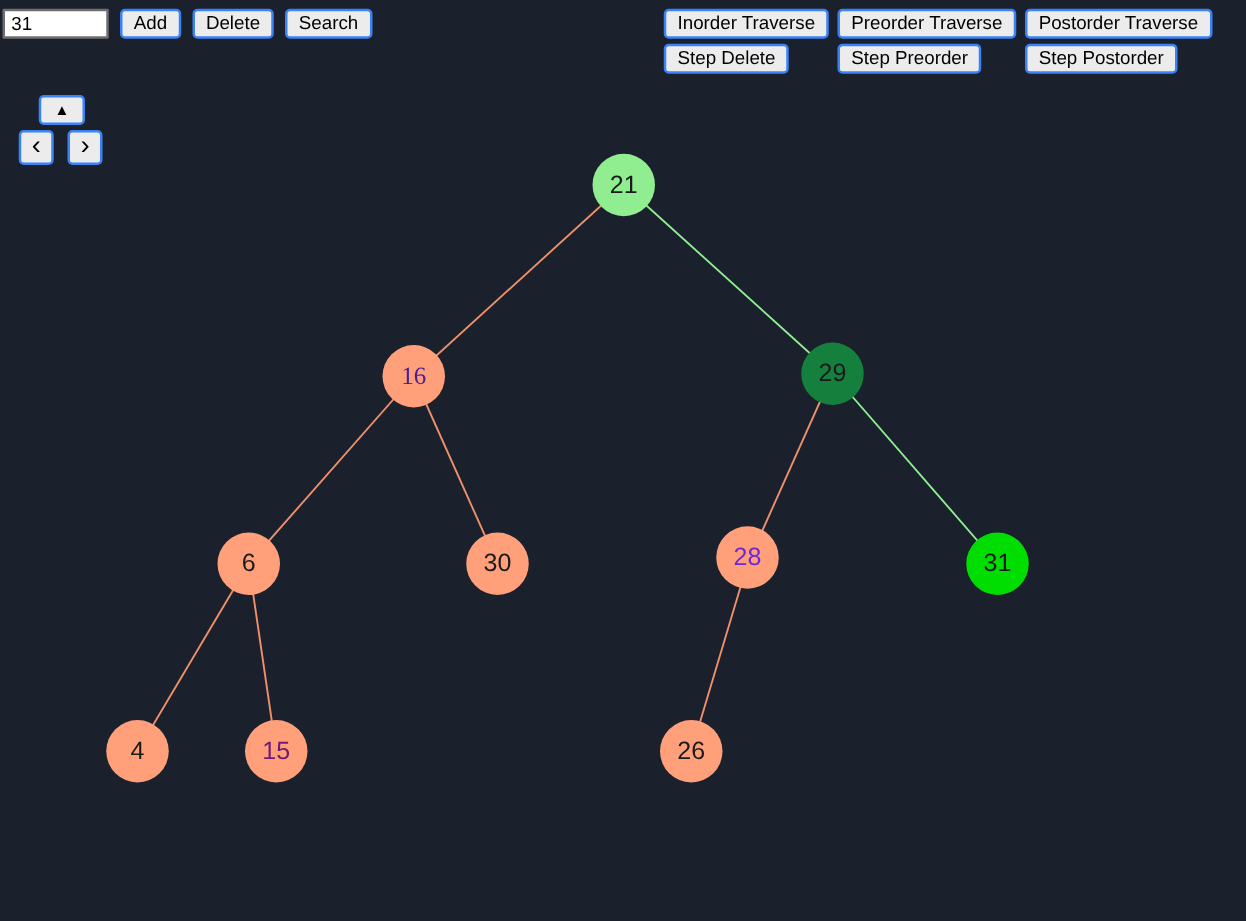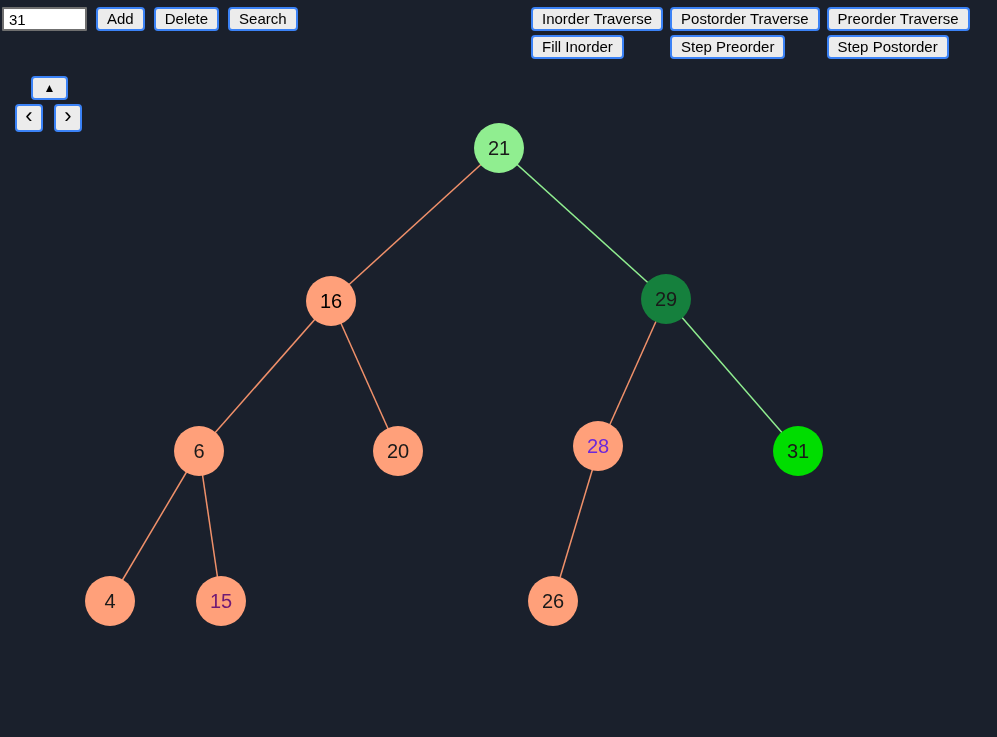--- a/index.html
+++ b/index.html
@@ -70,45 +70,45 @@
     <line x1="331" y1="301" x2="199" y2="451" stroke="#F0906A" stroke-width="1.5"></line>
     <line x1="331" y1="301" x2="398" y2="451" stroke="#F0906A" stroke-width="1.5"></line>
     <line x1="666" y1="299" x2="598" y2="451" stroke="#F0906A" stroke-width="1.5"></line>
     <line x1="666" y1="299" x2="798" y2="451" stroke="#90EE90" stroke-width="1.5"></line>
     <line x1="199" y1="451" x2="110" y2="601" stroke="#F0906A" stroke-width="1.5"></line>
     <line x1="199" y1="451" x2="221" y2="601" stroke="#F0906A" stroke-width="1.5"></line>
     <line x1="598" y1="451" x2="553" y2="601" stroke="#F0906A" stroke-width="1.5"></line>
   </svg>
 <div id="tree-layer">
     <div class="node" style="left: 474px; top: 123px; width: 50px; height: 50px; background: rgb(144, 238, 144); color: rgb(26, 26, 26);">21</div>
-    <div class="node" style="left: 306px; top: 276px; width: 50px; height: 50px; background: rgb(255, 160, 122); color: #000000;">16</div>
+    <div class="node" style="left: 306px; top: 276px; width: 50px; height: 50px; background: rgb(255, 160, 122); color: #4c1d95; font-family: Liberation Serif, serif;">16</div>
     <div class="node" style="left: 641px; top: 274px; width: 50px; height: 50px; background: #15803d; color: rgb(26, 26, 26);">29</div>
     <div class="node" style="left: 174px; top: 426px; width: 50px; height: 50px; background: rgb(255, 160, 122); color: rgb(26, 26, 26);">6</div>
-    <div class="node" style="left: 373px; top: 426px; width: 50px; height: 50px; background: rgb(255, 160, 122); color: rgb(26, 26, 26);">20</div>
+    <div class="node" style="left: 373px; top: 426px; width: 50px; height: 50px; background: rgb(255, 160, 122); color: rgb(26, 26, 26);">30</div>
     <div class="node" style="left: 573px; top: 421px; width: 50px; height: 50px; background: rgb(255, 160, 122); color: #6d28d9;">28</div>
     <div class="node" style="left: 773px; top: 426px; width: 50px; height: 50px; background: rgb(0, 221, 0); color: rgb(26, 26, 26);">31</div>
     <div class="node" style="left: 85px; top: 576px; width: 50px; height: 50px; background: rgb(255, 160, 122); color: rgb(26, 26, 26);">4</div>
     <div class="node" style="left: 196px; top: 576px; width: 50px; height: 50px; background: rgb(255, 160, 122); color: #701a75;">15</div>
     <div class="node" style="left: 528px; top: 576px; width: 50px; height: 50px; background: rgb(255, 160, 122); color: rgb(26, 26, 26); text-align: center;">26</div>
   </div>
 
 <div class="toolbar-left">
   <div class="toolbar-row">
     <input class="value-input" type="text" value="31" style="">
     <button class="btn">Add</button>
     <button class="btn">Delete</button>
     <button class="btn">Search</button>
   </div>
 </div>
 
 <div class="toolbar-right">
   <button class="btn">Inorder Traverse</button>
+  <button class="btn">Preorder Traverse</button>
   <button class="btn">Postorder Traverse</button>
-  <button class="btn">Preorder Traverse</button>
-  <button class="btn">Fill Inorder</button>
+  <button class="btn">Step Delete</button>
   <button class="btn">Step Preorder</button>
   <button class="btn">Step Postorder</button>
 </div>
 
 <button class="btn pan-btn pan-up">
   <span>▲</span>
 </button>
 <button class="btn pan-btn pan-left">
   <span>‹</span>
 </button>

